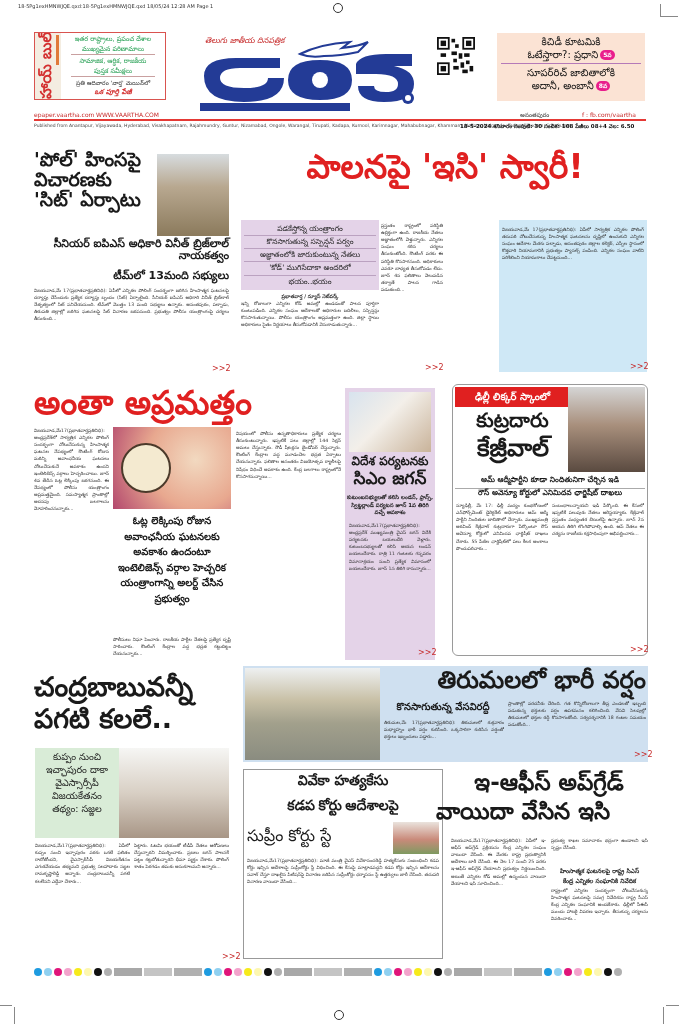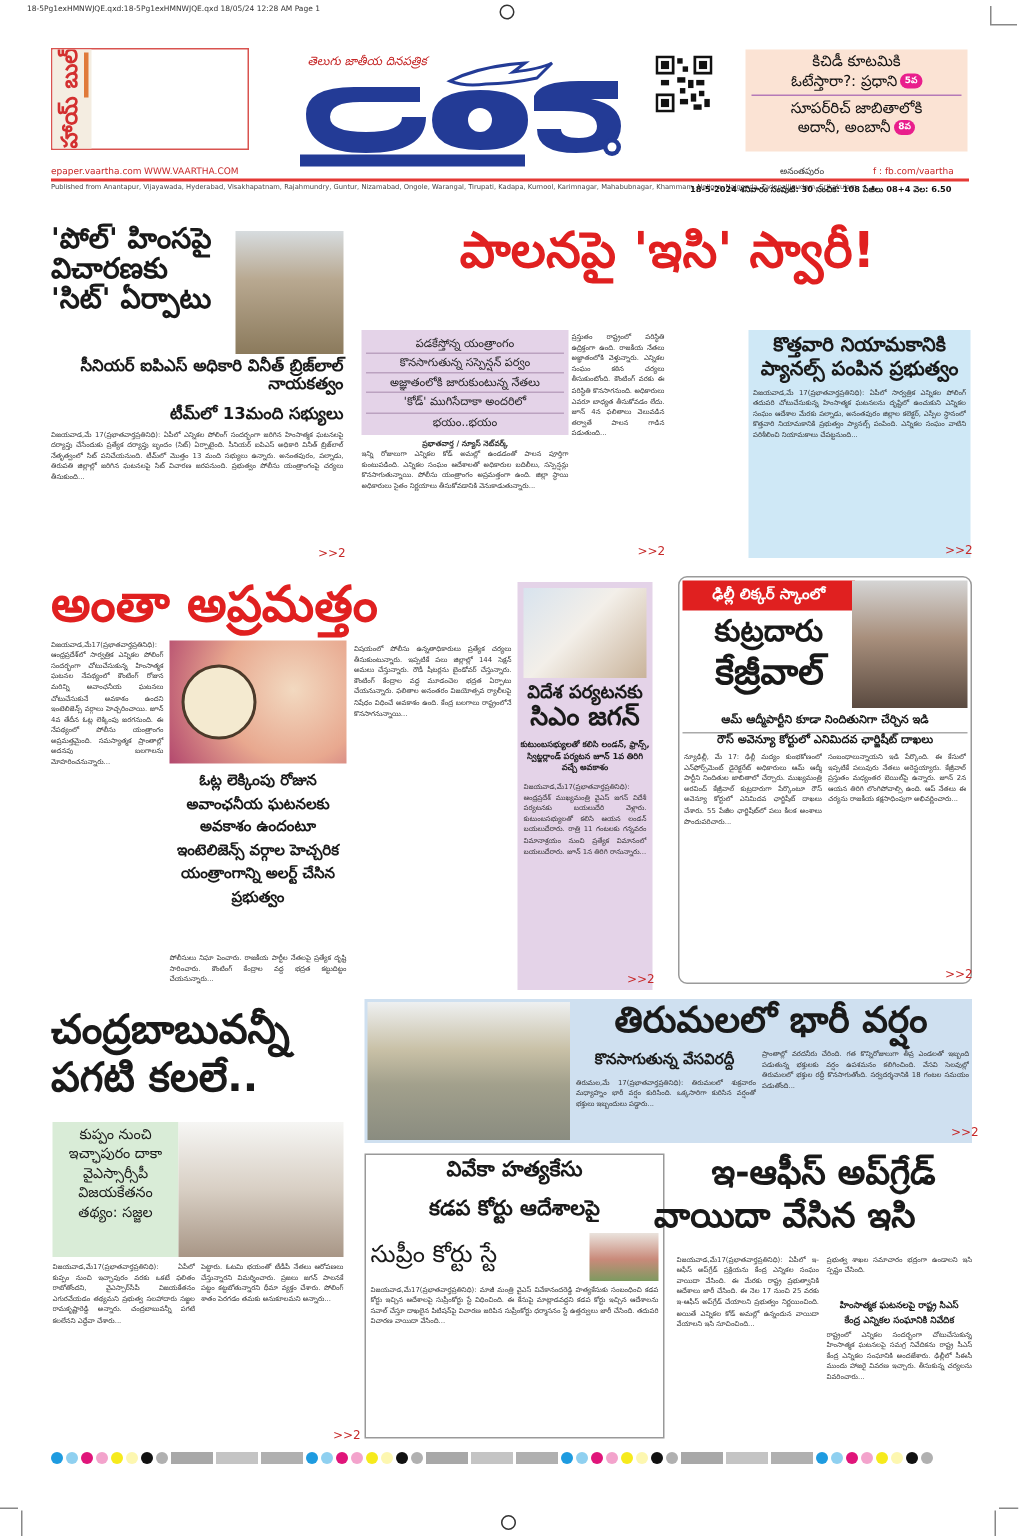--- a/index.html
+++ b/index.html
@@ -88,21 +88,21 @@
   
   .cbn-head { left: 34px; top: 671px; width: 200px; font-size: 27px; line-height: 1.18; }
   .cbn-green { left: 35px; top: 748px; width: 84px; height: 90px; background: #d9ecd7; padding: 2px; }
   .cbn-green .g { font-size: 9.5px; text-align: center; color: #1a1a1a; line-height: 1.38; }
   .cbn-photo { left: 119px; top: 748px; width: 110px; height: 90px; background: linear-gradient(180deg,#f6f6f4 0%,#d8cfc4 50%,#a89686 100%); }
   .cbn-body1 { left: 35px; top: 842px; width: 95px; height: 118px; }
   .cbn-body2 { left: 134px; top: 842px; width: 95px; height: 118px; }
 
   .tiru-bg { left: 243px; top: 666px; width: 405px; height: 96px; background: #cfe0f0; }
   .tiru-photo { left: 245px; top: 668px; width: 135px; height: 92px; background: linear-gradient(180deg,#eef0f1 0%,#c8c0a6 35%,#a2a08c 60%,#8a8c80 100%); }
-  .tiru-head { left: 382px; top: 668px; width: 264px; font-size: 24px; text-align: center; }
+  .tiru-head { left: 382px; top: 668px; width: 264px; font-size: 24px; text-align: right; }
   .tiru-sub { left: 384px; top: 702px; width: 118px; font-size: 10px; text-align: center; }
   .tiru-body1 { left: 384px; top: 719px; width: 120px; height: 40px; }
   .tiru-body2 { left: 508px; top: 700px; width: 138px; height: 60px; }
 
   .viveka-box { left: 243px; top: 769px; width: 200px; height: 190px; border: 1px solid #999; }
   .viveka-h1 { left: 245px; top: 772px; width: 196px; font-size: 14px; text-align: center; }
   .viveka-h2 { left: 245px; top: 798px; width: 196px; font-size: 14px; text-align: center; }
   .viveka-h3 { left: 247px; top: 826px; width: 145px; font-size: 16px; }
   .viveka-photo { left: 393px; top: 822px; width: 46px; height: 32px; background: linear-gradient(180deg,#eae3dd 0%,#c98a7a 55%,#7e9a60 100%); }
   .viveka-body { left: 247px; top: 857px; width: 192px; height: 100px; }
@@ -129,20 +129,30 @@
 <div class="abs cropline" style="left:660px;top:16px;width:18px;height:1px;"></div>
 <div class="abs cropline" style="left:0;top:1005px;width:12px;height:1px;"></div>
 <div class="abs cropline" style="left:14px;top:1007px;width:1px;height:17px;"></div>
 <div class="abs cropline" style="left:666px;top:1005px;width:13px;height:1px;"></div>
 <div class="abs cropline" style="left:663px;top:1007px;width:1px;height:17px;"></div>
 
 <div class="abs promo-left">
   <div class="vert">
     <div class="vstripe"></div>
     <div class="vtext">హాయ్ బుల్</div>
+  </div>
+  <div class="lines">
+    <div class="line">ఇతర రాష్ట్రాలు, ప్రపంచ దేశాల</div>
+    <div class="line">ముఖ్యమైన పరిణామాలు</div>
+    <div class="sep"></div>
+    <div class="line">సామాజిక, ఆర్థిక, రాజకీయ</div>
+    <div class="line">పుస్తక సమీక్షలు</div>
+    <div class="sep"></div>
+    <div class="line small">ప్రతి ఆదివారం 'వార్త' మెయిన్‌లో</div>
+    <div class="line red">ఒక పూర్తి పేజీ</div>
   </div>
 </div>
 
 <div class="abs tagline">తెలుగు జాతీయ దినపత్రిక</div>
 <svg class="abs logo" viewBox="0 0 230 70">
   <title>వార్త</title>
 
   <path d="M100 14 Q120 4 150 2 L142 8 Q160 6 168 2 L158 12 Q140 16 124 16 Q110 18 100 14 Z" fill="none" stroke="#233b96" stroke-width="2"></path>
 
   <path d="M4 36 Q4 18 36 18 L80 18 L80 28 L40 28 Q20 28 20 38 Q20 48 44 48 Q68 48 68 38 L84 38 Q84 62 44 62 Q4 62 4 36 Z" fill="#233b96"></path>
@@ -216,21 +226,20 @@
   <div class="k">అజ్ఞాతంలోకి జారుకుంటున్న నేతలు</div>
   <div class="k">'కోడ్' ముగిసేదాకా అందరిలో</div>
   <div class="k">భయం..భయం</div>
 </div>
 <div class="abs byline">ప్రభాతవార్త / న్యూస్ నెట్‌వర్క్</div>
 <div class="abs body-text col-mid1">ఇన్ని రోజులుగా ఎన్నికల కోడ్ అమల్లో ఉండడంతో పాలన పూర్తిగా కుంటుపడింది. ఎన్నికల సంఘం ఆదేశాలతో అధికారుల బదిలీలు, సస్పెన్షన్లు కొనసాగుతున్నాయి. పోలీసు యంత్రాంగం అప్రమత్తంగా ఉంది. జిల్లా స్థాయి అధికారులు సైతం నిర్ణయాలు తీసుకోవడానికి వెనుకాడుతున్నారు...</div>
 <div class="abs body-text col-mid2">ప్రస్తుతం రాష్ట్రంలో పరిస్థితి ఉద్రిక్తంగా ఉంది. రాజకీయ నేతలు అజ్ఞాతంలోకి వెళ్తున్నారు. ఎన్నికల సంఘం కఠిన చర్యలు తీసుకుంటోంది. కౌంటింగ్ వరకు ఈ పరిస్థితి కొనసాగనుంది. అధికారులు ఎవరూ బాధ్యత తీసుకోవడం లేదు. జూన్ 4న ఫలితాలు వెలువడిన తర్వాతే పాలన గాడిన పడుతుంది...</div>
 <div class="abs more" style="left:425px;top:363px;">&gt;&gt;2</div>
 
 <div class="abs blue-box">
-  <div class="bh">కొత్తవారి నియామకానికి ప్యానల్స్ పంపిన ప్రభుత్వం</div>
   <div class="body-text" style="margin-top:3px;height:95px;">విజయవాడ,మే 17(ప్రభాతవార్తప్రతినిధి): ఏపీలో సార్వత్రిక ఎన్నికల పోలింగ్ తదుపరి చోటుచేసుకున్న హింసాత్మక ఘటనలను దృష్టిలో ఉంచుకుని ఎన్నికల సంఘం ఆదేశాల మేరకు పల్నాడు, అనంతపురం జిల్లాల కలెక్టర్, ఎస్పీల స్థానంలో కొత్తవారి నియామకానికి ప్రభుత్వం ప్యానల్స్ పంపింది. ఎన్నికల సంఘం వాటిని పరిశీలించి నియామకాలు చేపట్టనుంది...</div>
 </div>
 <div class="abs more" style="left:630px;top:362px;">&gt;&gt;2</div>
 
 <div class="abs hl red antha">అంతా అప్రమత్తం</div>
 <div class="abs body-text s2-col1">విజయవాడ,మే17(ప్రభాతవార్తప్రతినిధి): ఆంధ్రప్రదేశ్‌లో సార్వత్రిక ఎన్నికల పోలింగ్ సందర్భంగా చోటుచేసుకున్న హింసాత్మక ఘటనల నేపథ్యంలో కౌంటింగ్ రోజున మరిన్ని అవాంఛనీయ ఘటనలు చోటుచేసుకునే అవకాశం ఉందని ఇంటెలిజెన్స్ వర్గాలు హెచ్చరించాయి. జూన్ 4వ తేదీన ఓట్ల లెక్కింపు జరగనుంది. ఈ నేపథ్యంలో పోలీసు యంత్రాంగం అప్రమత్తమైంది. సమస్యాత్మక ప్రాంతాల్లో అదనపు బలగాలను మోహరించనున్నారు...</div>
 <div class="abs s2-emblem photo">
   <div class="seal"></div>
 </div>
 <div class="abs hl s2-mid-head">ఓట్ల లెక్కింపు రోజున అవాంఛనీయ ఘటనలకు అవకాశం ఉందంటూ ఇంటెలిజెన్స్ వర్గాల హెచ్చరిక యంత్రాంగాన్ని అలర్ట్ చేసిన ప్రభుత్వం</div>
@@ -272,21 +281,21 @@
 <div class="abs tiru-bg"></div>
 <div class="abs photo tiru-photo"></div>
 <div class="abs hl dark tiru-head">తిరుమలలో భారీ వర్షం</div>
 <div class="abs hl dark tiru-sub">కొనసాగుతున్న వేసవిరద్దీ</div>
 <div class="abs body-text tiru-body1">తిరుమల,మే 17(ప్రభాతవార్తప్రతినిధి): తిరుమలలో శుక్రవారం మధ్యాహ్నం భారీ వర్షం కురిసింది. ఒక్కసారిగా కురిసిన వర్షంతో భక్తులు ఇబ్బందులు పడ్డారు...</div>
 <div class="abs body-text tiru-body2">ప్రాంతాల్లో వరదనీరు చేరింది. గత కొన్నిరోజులుగా తీవ్ర ఎండలతో ఇబ్బంది పడుతున్న భక్తులకు వర్షం ఉపశమనం కలిగించింది. వేసవి సెలవుల్లో తిరుమలలో భక్తుల రద్దీ కొనసాగుతోంది. సర్వదర్శనానికి 18 గంటల సమయం పడుతోంది...</div>
 <div class="abs more" style="left:634px;top:750px;">&gt;&gt;2</div>
 
 <div class="abs viveka-box"></div>
 <div class="abs dark viveka-h1" style="font-weight:bold;">వివేకా హత్యకేసు</div>
-<div class="abs dark viveka-h2" style="font-weight:bold;">కడప కోర్టు ఆదేశాలపై</div>
+<div class="abs dark viveka-h2" style="font-weight:bold;font-family:Liberation Serif, serif;">కడప కోర్టు ఆదేశాలపై</div>
 <div class="abs dark viveka-h3" style="font-weight:normal;">సుప్రీం కోర్టు స్టే</div>
 <div class="abs photo viveka-photo"></div>
 <div class="abs body-text viveka-body">విజయవాడ,మే17(ప్రభాతవార్తప్రతినిధి): మాజీ మంత్రి వైఎస్ వివేకానందరెడ్డి హత్యకేసుకు సంబంధించి కడప కోర్టు ఇచ్చిన ఆదేశాలపై సుప్రీంకోర్టు స్టే విధించింది. ఈ కేసుపై మాట్లాడవద్దని కడప కోర్టు ఇచ్చిన ఆదేశాలను సవాల్ చేస్తూ దాఖలైన పిటిషన్‌పై విచారణ జరిపిన సుప్రీంకోర్టు ధర్మాసనం స్టే ఉత్తర్వులు జారీ చేసింది. తదుపరి విచారణ వాయిదా వేసింది...</div>
 
 <div class="abs hl dark eoff-h1">ఇ-ఆఫీస్ అప్‌గ్రేడ్</div>
 <div class="abs hl dark eoff-h2">వాయిదా వేసిన ఇసి</div>
 <div class="abs body-text eoff-body1">విజయవాడ,మే17(ప్రభాతవార్తప్రతినిధి): ఏపీలో ఇ-ఆఫీస్ అప్‌గ్రేడ్ ప్రక్రియను కేంద్ర ఎన్నికల సంఘం వాయిదా వేసింది. ఈ మేరకు రాష్ట్ర ప్రభుత్వానికి ఆదేశాలు జారీ చేసింది. ఈ నెల 17 నుంచి 25 వరకు ఇ-ఆఫీస్ అప్‌గ్రేడ్ చేయాలని ప్రభుత్వం నిర్ణయించింది. అయితే ఎన్నికల కోడ్ అమల్లో ఉన్నందున వాయిదా వేయాలని ఇసి సూచించింది...</div>
 <div class="abs body-text eoff-body2">ప్రభుత్వ శాఖల సమాచారం భద్రంగా ఉండాలని ఇసి స్పష్టం చేసింది.</div>
 <div class="abs dark eoff-sub1">హింసాత్మక ఘటనలపై రాష్ట్ర సిఎస్</div>
 <div class="abs dark eoff-sub2">కేంద్ర ఎన్నికల సంఘానికి నివేదిక</div>

